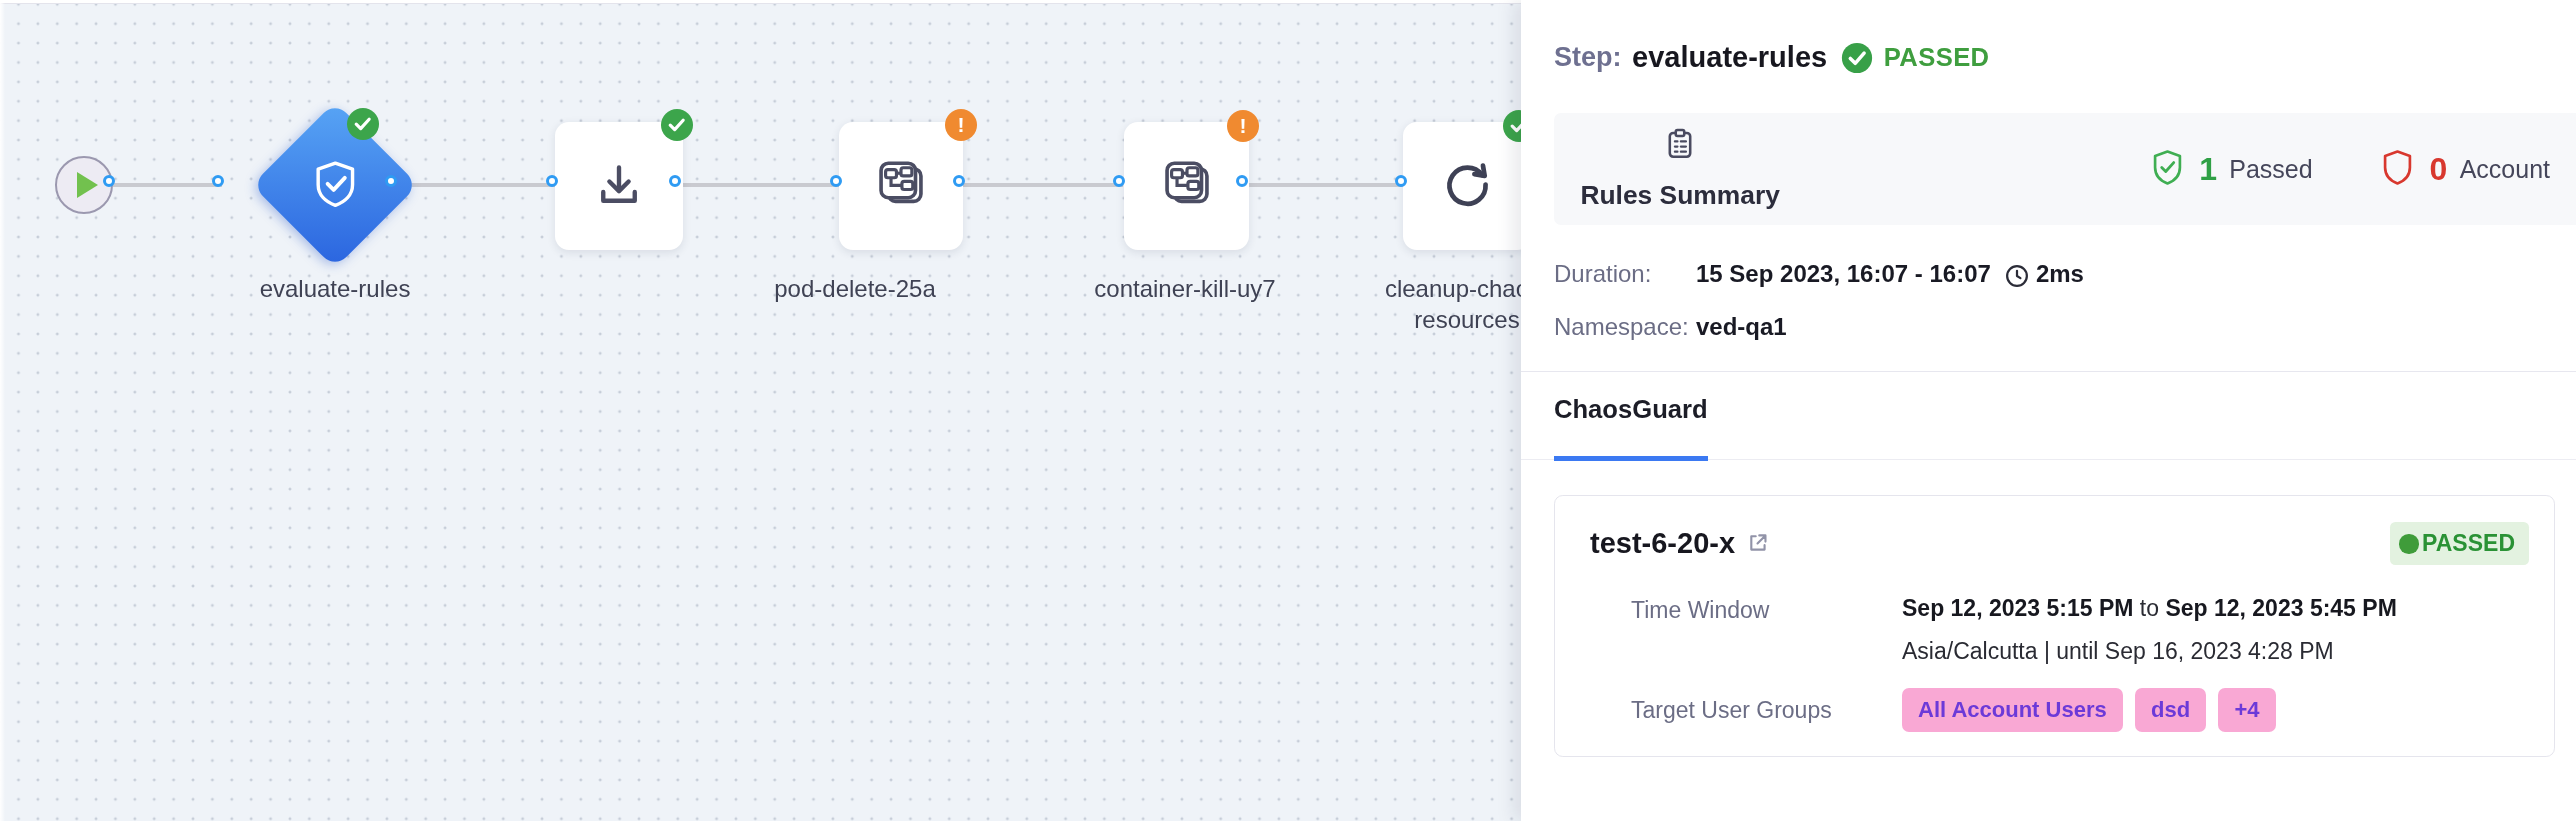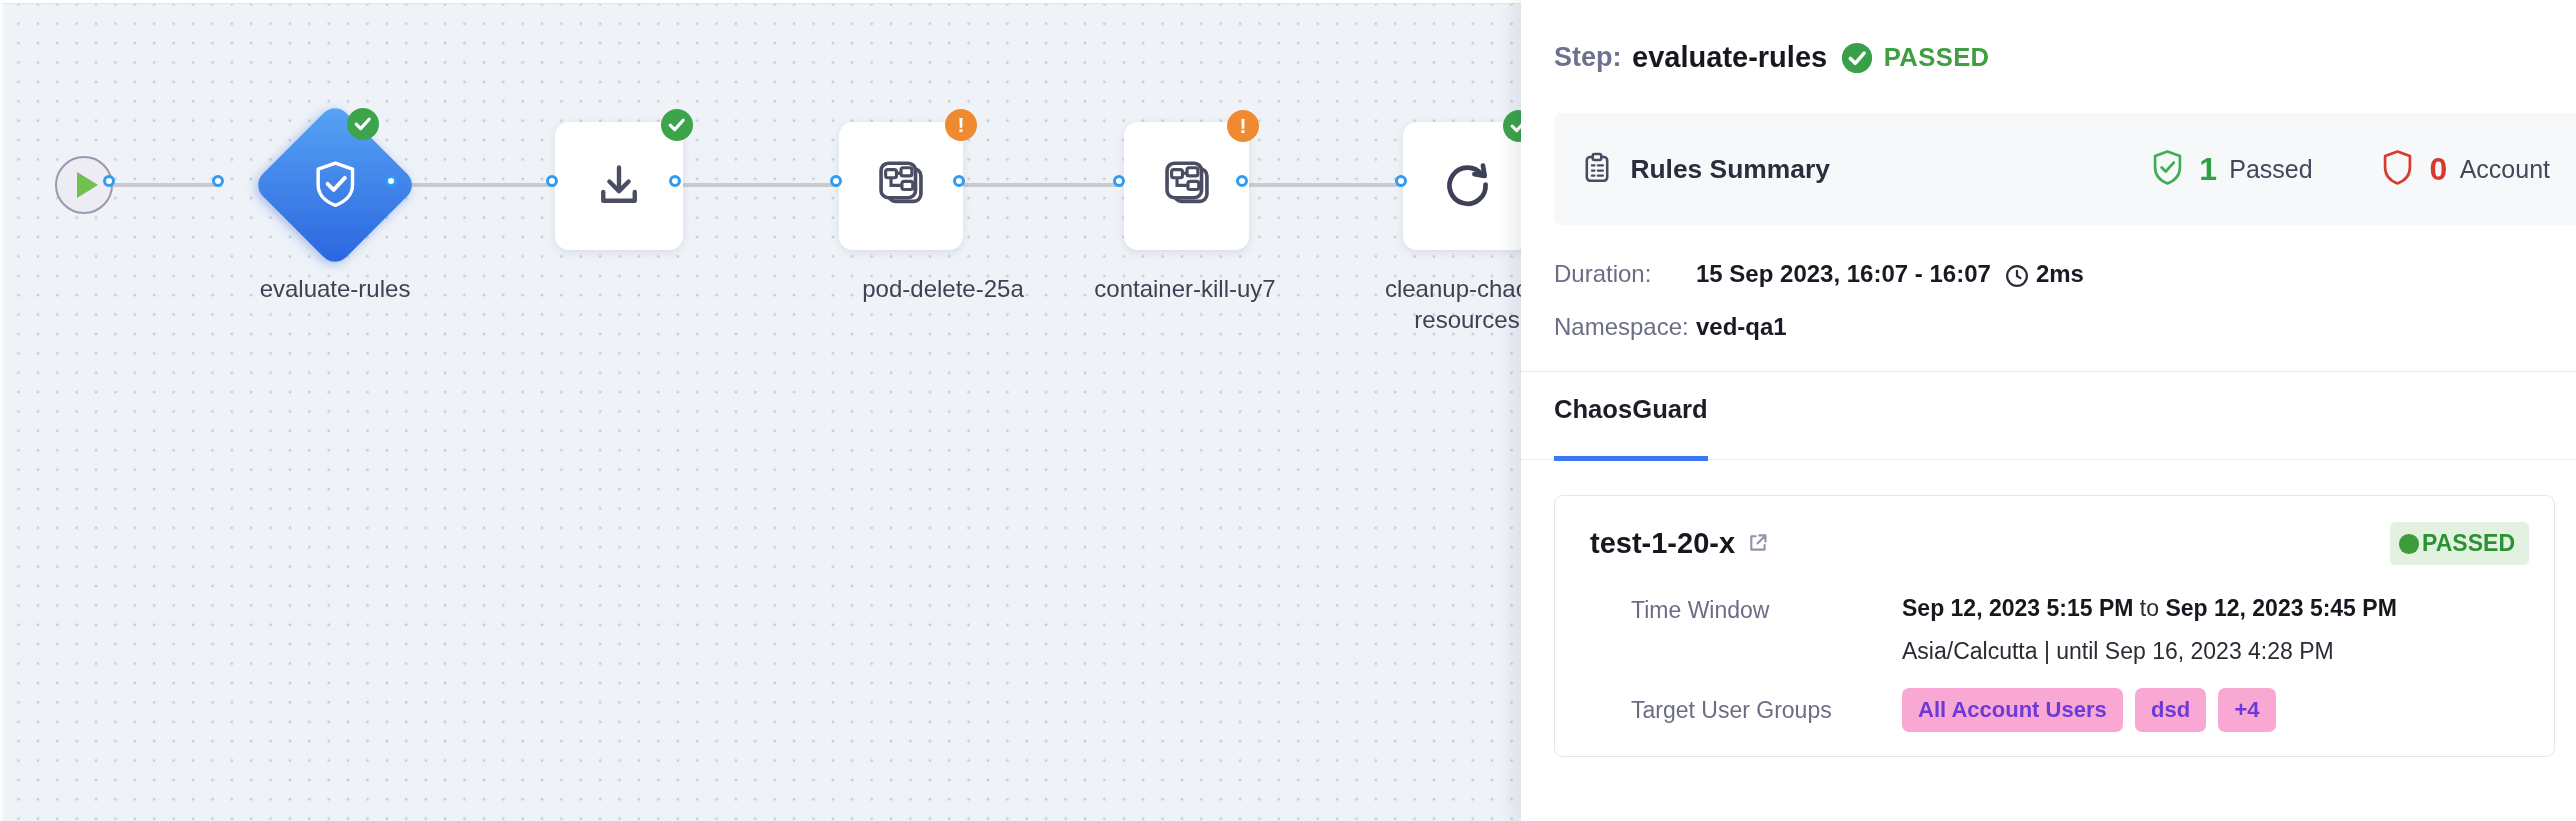--- a/index.html
+++ b/index.html
@@ -54,21 +54,21 @@
   .panel-header { display:flex; align-items:center; margin-top:41px; }
   .step-label { font-size:27px; font-weight:600; color:#6e7090; margin-right:10.6px; }
   .step-name { font-size:29px; font-weight:700; color:#17171f; }
   .hdr-check { margin-left:14px; display:flex; }
   .hdr-status { margin-left:10.6px; font-size:25.6px; font-weight:700; color:#3f9e3f; letter-spacing:0.4px; }
   .close-btn { position:absolute; right:28px; top:39px; width:35px; height:35px; cursor:pointer;
     display:flex; align-items:center; justify-content:center; }
 
   .rules-card { margin-top:39px; height:112px; background:#f7f8fa; border-radius:7px;
     display:flex; align-items:center; justify-content:space-between; padding:0 62px 0 26.4px; }
-  .rules-left { display:flex; align-items:center; gap:16px; }
+  .rules-left { display:flex; align-items:center; gap:16px;flex-direction:column; }
   .rules-title { font-size:26.4px; font-weight:600; color:#2c2d3c; }
   .rules-right { display:flex; align-items:center; gap:12.3px; }
   .rules-count { font-size:32px; font-weight:700; }
   .rules-count.ok { color:#2fa045; }
   .rules-count.bad { color:#d8382e; }
   .rules-word { font-size:25px; color:#45465a; }
   .rules-gap { width:41px; }
 
   .meta-row { display:flex; align-items:center; margin-top:35px; }
   .meta-row + .meta-row { margin-top:25px; }
@@ -163,21 +163,21 @@
           <rect x="10" y="8" width="38" height="38" rx="8" fill="#fff" stroke="#4b4d63" stroke-width="4"></rect>
           <rect x="15" y="15" width="12" height="9" rx="2.5" stroke="#4b4d63" stroke-width="3.5"></rect>
           <rect x="32" y="13" width="12" height="9" rx="2.5" stroke="#4b4d63" stroke-width="3.5"></rect>
           <rect x="33" y="28" width="12" height="9" rx="2.5" stroke="#4b4d63" stroke-width="3.5"></rect>
           <path d="M27 19 H32" stroke="#4b4d63" stroke-width="3.5"></path>
           <path d="M21 24 V32.5 H33" stroke="#4b4d63" stroke-width="3.5"></path>
         </svg>
       </span>
     </div>
     <div class="badge warning" style="left:945px;top:109px;">!</div>
-    <div class="node-label" style="left:811px;">
+    <div class="node-label" style="left:723px;">
       <div>pod-delete-25a</div>
     </div>
 
     <div class="node-card" style="left:1124px;width:125px;">
       <span>
         <svg width="58" height="58" viewBox="0 0 64 64" fill="none">
           <rect x="18" y="14" width="36" height="36" rx="8" stroke="#4b4d63" stroke-width="4"></rect>
           <rect x="10" y="8" width="38" height="38" rx="8" fill="#fff" stroke="#4b4d63" stroke-width="4"></rect>
           <rect x="15" y="15" width="12" height="9" rx="2.5" stroke="#4b4d63" stroke-width="3.5"></rect>
           <rect x="32" y="13" width="12" height="9" rx="2.5" stroke="#4b4d63" stroke-width="3.5"></rect>
@@ -293,21 +293,21 @@
 
     <div class="divider"></div>
 
     <div class="tabs">
       <span class="tab">ChaosGuard</span>
     </div>
 
     <div class="guard-card">
       <div class="guard-title-row">
         <div class="guard-name-wrap">
-          <span class="guard-name">test-1-20-x</span>
+          <span class="guard-name">test-6-20-x</span>
           <span>
             <svg width="23" height="23" viewBox="0 0 26 26" fill="none">
               <path d="M11 6 H6 V21 H21 V16" stroke="#9193a8" stroke-width="2.4" stroke-linecap="round" stroke-linejoin="round"></path>
               <path d="M15 5 H22 V12 M22 5 L13 14" stroke="#9193a8" stroke-width="2.4" stroke-linecap="round" stroke-linejoin="round"></path>
             </svg>
           </span>
         </div>
         <div class="guard-badge">
           <span class="dot"></span>
           <span class="txt">PASSED</span>

